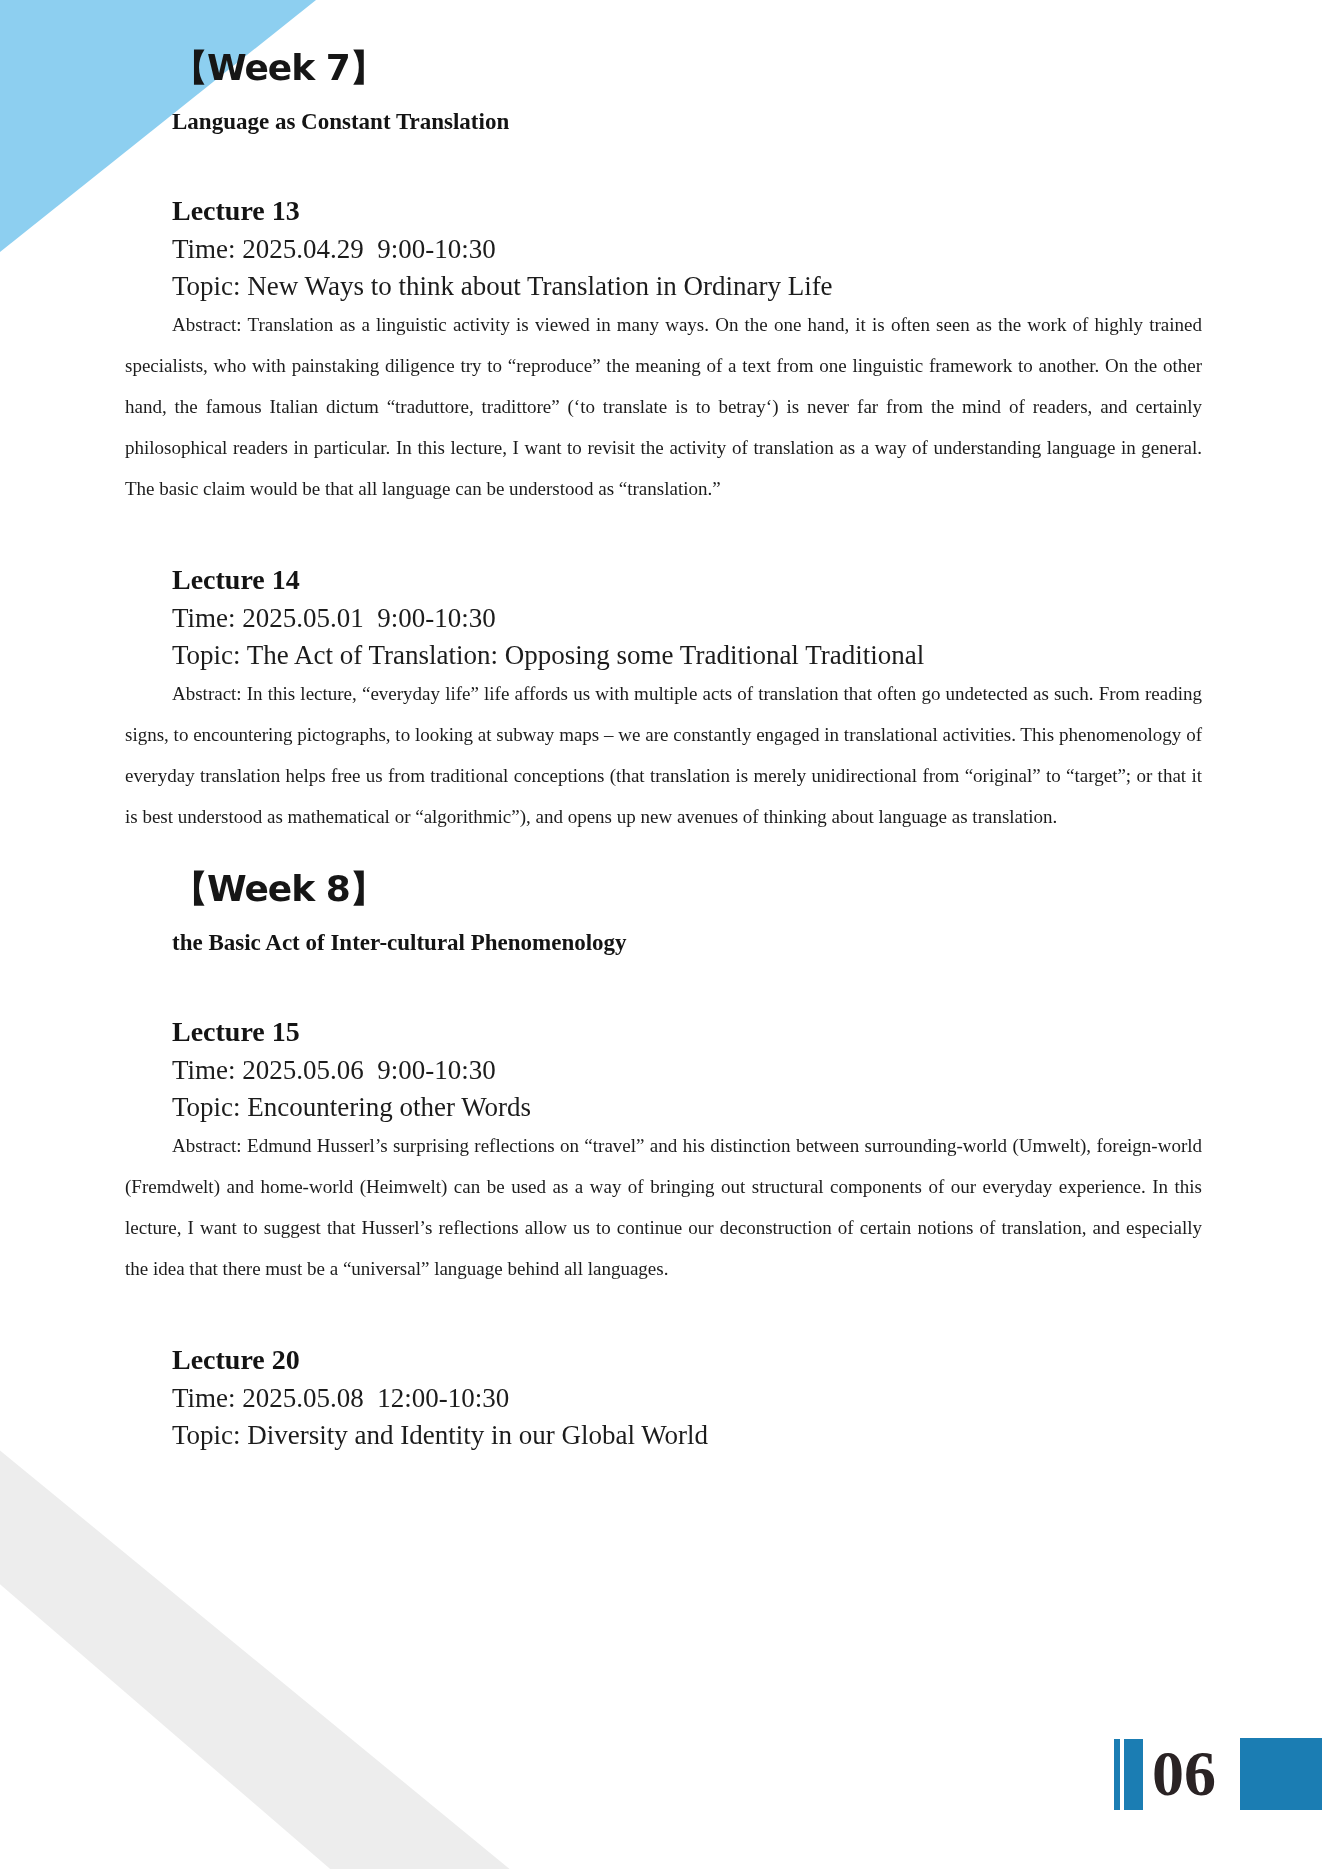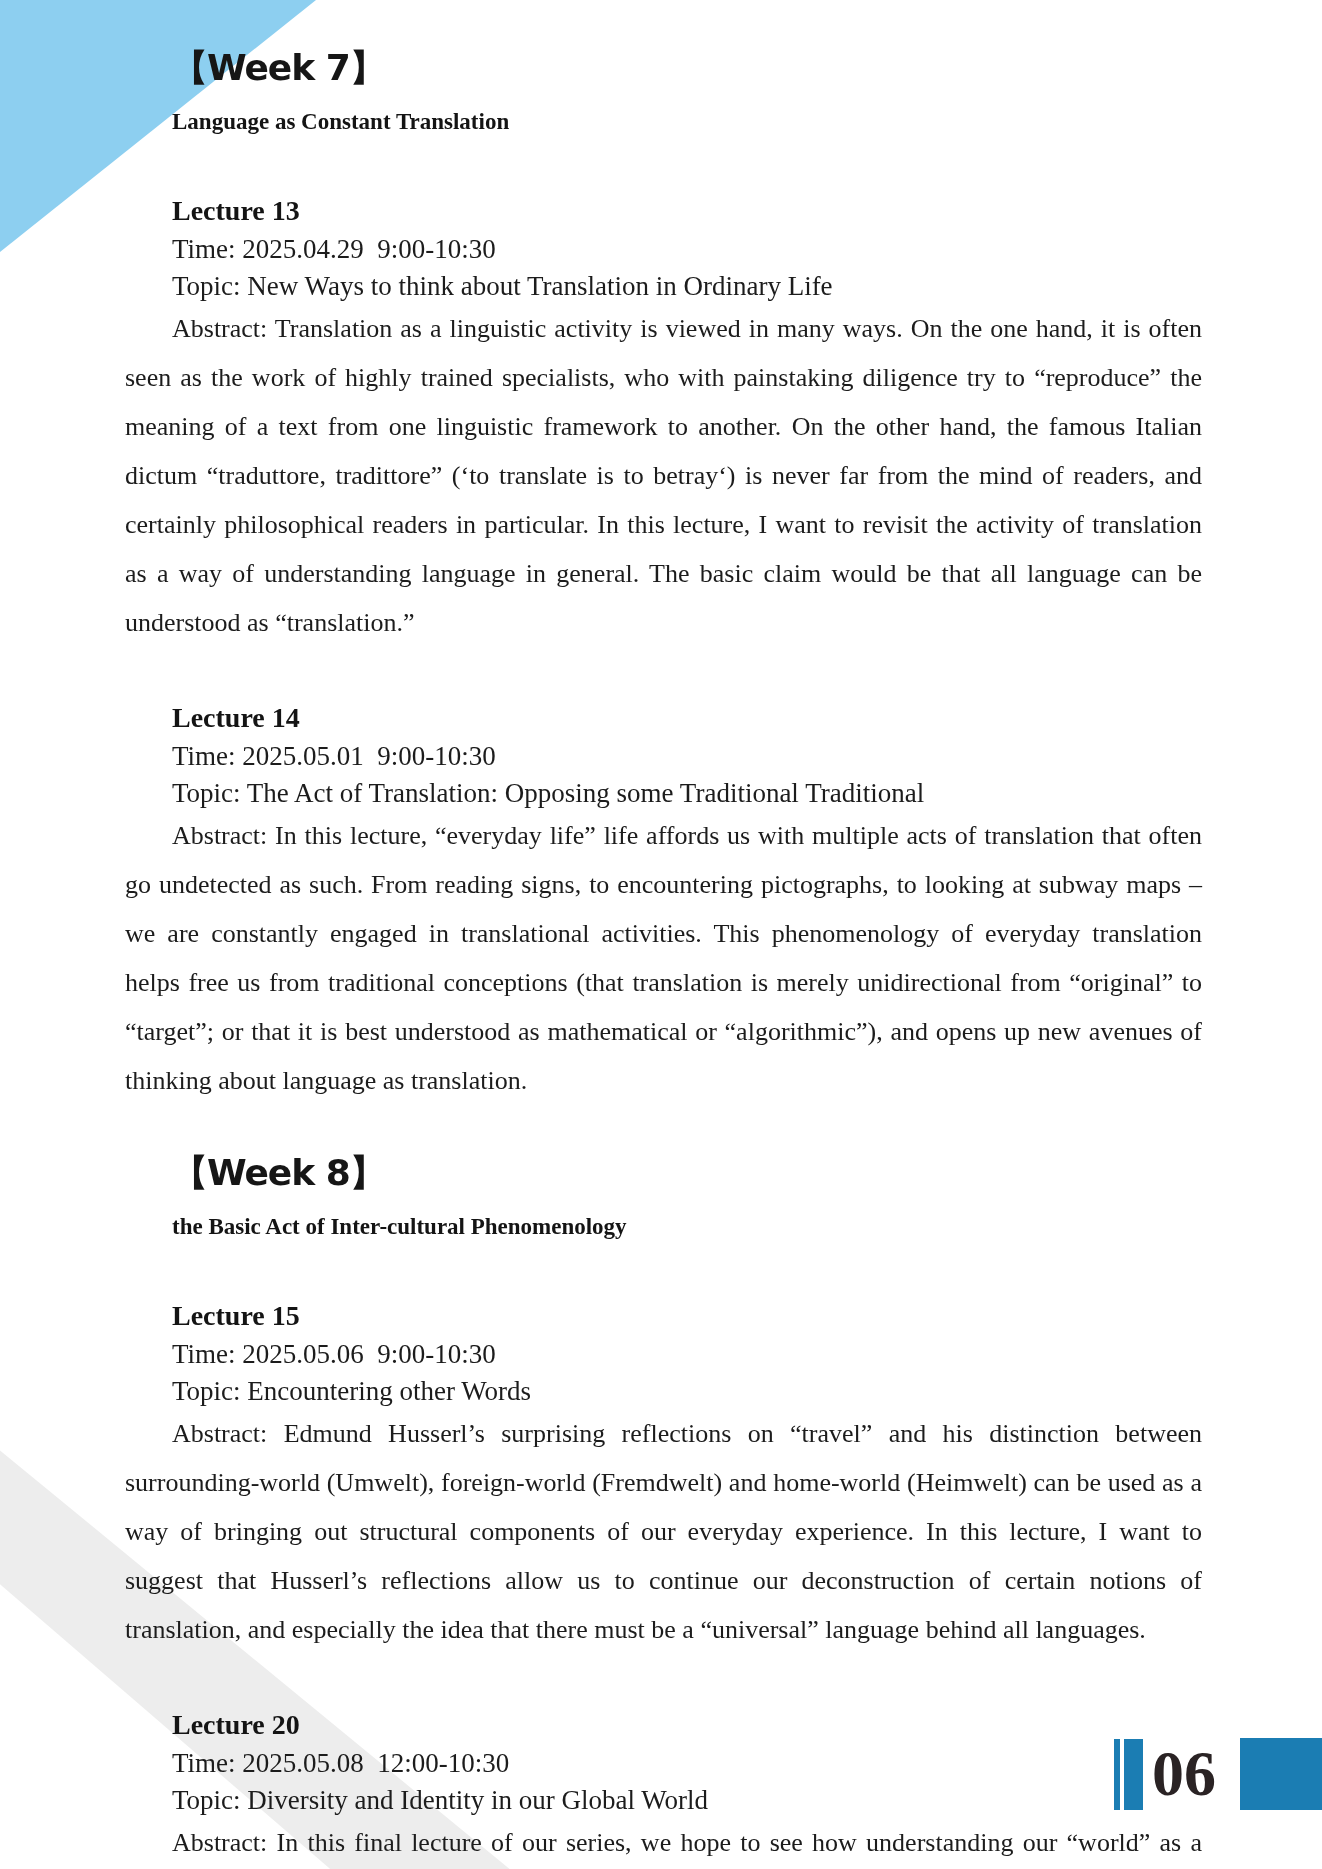--- a/index.html
+++ b/index.html
@@ -31,21 +31,21 @@
     clip-path: polygon(0 1.5%, 98% 100%, 63.5% 100%, 0 33%);
     z-index: 1;
   }
 
   .content {
     position: relative;
     z-index: 2;
     padding: 46px 120px 0 125px;
   }
 
-  .week-section + .week-section { margin-top: 46px; }
+  .week-section + .week-section { margin-top: 30px; }
 
   .week-title {
     font-family: "DejaVu Sans", sans-serif;
     font-weight: 800;
     font-size: 36px;
     letter-spacing: -1px;
     color: #161616;
     margin: 0 0 14px 47px;
     line-height: 1.2;
   }
@@ -65,22 +65,22 @@
     line-height: 37px;
     color: #141414;
   }
   .meta-line {
     font-size: 27px;
     line-height: 36.5px;
     margin: 0 0 0 47px;
     white-space: pre-wrap;
   }
   .abstract {
-    font-size: 26px;
-    line-height: 49px;
+    font-size: 19px;
+    line-height: 41px;
     text-align: justify;
     text-indent: 47px;
     margin: 0;
   }
 
   
   .pagenum-block {
     position: absolute;
     top: 1738px;
     right: 0;
@@ -149,21 +149,20 @@
         <p class="lecture-title">Lecture 15</p>
         <p class="meta-line">Time: 2025.05.06  9:00-10:30</p>
         <p class="meta-line">Topic: Encountering other Words</p>
         <p class="abstract">Abstract: Edmund Husserl’s surprising reflections on “travel” and his distinction between surrounding-world (Umwelt), foreign-world (Fremdwelt) and home-world (Heimwelt) can be used as a way of bringing out structural components of our everyday experience. In this lecture, I want to suggest that Husserl’s reflections allow us to continue our deconstruction of certain notions of translation, and especially the idea that there must be a “universal” language behind all languages.</p>
       </div>
 
       <div class="lecture">
         <p class="lecture-title">Lecture 20</p>
         <p class="meta-line">Time: 2025.05.08  12:00-10:30</p>
         <p class="meta-line">Topic: Diversity and Identity in our Global World</p>
-        <p class="abstract">Abstract: In this final lecture of our series, we hope to see how understanding our “world” as a linguistic phenomenon allows for a way of maintaining particularity without “exclusivity” in a global context.</p>
       </div>
     </section>
 
   </div>
 
   <div class="pagenum-block">
     <div class="pn-bar-thin"></div>
     <div class="pn-bar-wide"></div>
     <div class="pn-number">06</div>
     <div class="pn-rect"></div>

